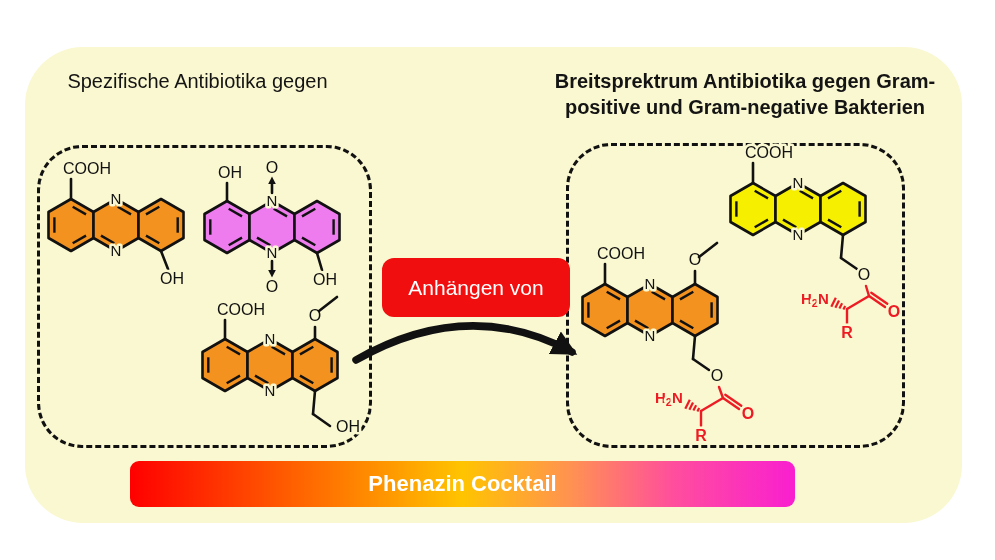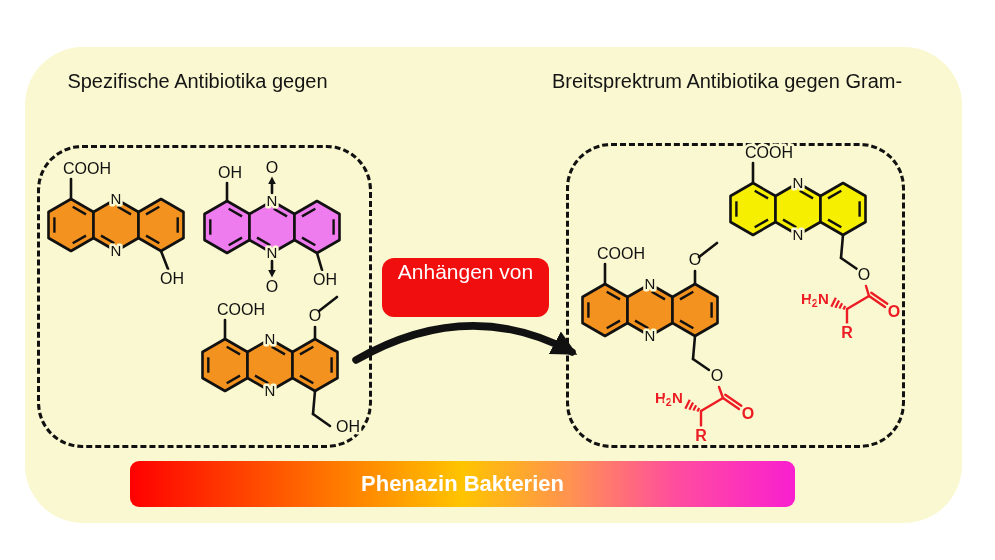--- a/index.html
+++ b/index.html
@@ -2,28 +2,28 @@
 <html><head>
 <meta charset="utf-8">
 <style>
   html,body{margin:0;padding:0;background:#fff;}
   .canvas{position:relative;width:995px;height:560px;background:#ffffff;
           font-family:"Liberation Sans",sans-serif;overflow:hidden;}
   .bg-card{position:absolute;left:25px;top:47px;width:937px;height:476px;
            background:#faf8d0;border-radius:58px;}
   .title{position:absolute;text-align:center;font-size:20px;line-height:26px;color:#141414;}
   .title-left{left:30px;top:68px;width:335px;}
-  .title-right{left:497px;top:68px;width:460px;}
+  .title-right{left:515px;top:68px;width:460px;font-weight:bold;}
   .dashed-box{position:absolute;box-sizing:border-box;border:3px dashed #111;border-radius:45px;}
   .left-box{left:37px;top:145px;width:335px;height:303px;}
   .right-box{left:566px;top:143px;width:339px;height:305px;}
   svg.overlay{position:absolute;left:0;top:0;}
-  .reaction-label{position:absolute;left:382px;top:258px;width:167px;height:59px;
+  .reaction-label{position:absolute;left:382px;top:258px;width:188px;height:59px;
                   background:#f10e0e;border-radius:12px;color:#fff;font-size:21px;line-height:27px;
-                  text-align:center;display:flex;flex-direction:row;justify-content:center;}
+                  text-align:center;display:flex;flex-direction:column;justify-content:center;}
   .cocktail-bar{position:absolute;left:130px;top:461px;width:665px;height:46px;border-radius:9px;
     background:linear-gradient(90deg,#ff0000 0%,#ff7d00 32%,#ffc400 50%,#ff9350 66%,#ff4d9e 82%,#f91fd0 100%);
     display:flex;align-items:center;justify-content:center;color:#fff;font-size:22px;font-weight:bold;}
   svg text{font-family:"Liberation Sans",sans-serif;}
   .atom{paint-order:stroke;stroke:#faf8d0;stroke-width:5px;stroke-linejoin:round;font-size:16px;}
   .atom.n{font-size:15px;}
   .blk{fill:#111;}
   .red{fill:#ed1c24;font-weight:bold;font-size:15px;}
   .red.big{font-size:16px;}
   .bond{stroke:#111;stroke-width:2.6;stroke-linecap:round;fill:none;}
@@ -35,20 +35,21 @@
 <div class="canvas">
 
   <div class="bg-card"></div>
 
   <div class="title title-left">
     <span>Spezifische Antibiotika gegen</span><br>
   </div>
 
   <div class="title title-right">
     <span>Breitsprektrum Antibiotika gegen Gram-</span><br>
+    <span>positive und Gram-negative Bakterien</span>
   </div>
 
   <div class="dashed-box left-box"></div>
   <div class="dashed-box right-box"></div>
 
   <svg class="overlay" width="995" height="560" viewBox="0 0 995 560">
     <defs>
       <marker id="ah" markerWidth="3.6" markerHeight="3.4" refX="2.6" refY="1.7" orient="auto" markerUnits="strokeWidth">
         <path d="M0,0 L3.4,1.7 L0,3.4 Z" fill="#111"></path>
       </marker>
@@ -198,16 +199,16 @@
     <text x="798" y="188" text-anchor="middle" class="atom n blk">N</text>
         <text x="798" y="240" text-anchor="middle" class="atom n blk">N</text>
       </g>
   </svg>
 
   <div class="reaction-label">
     <span>Anhängen von</span>
   </div>
 
   <div class="cocktail-bar">
-    <span>Phenazin Bakterien</span>
+    <span>Phenazin Cocktail</span>
   </div>
 
 </div>
 
 </body></html>

